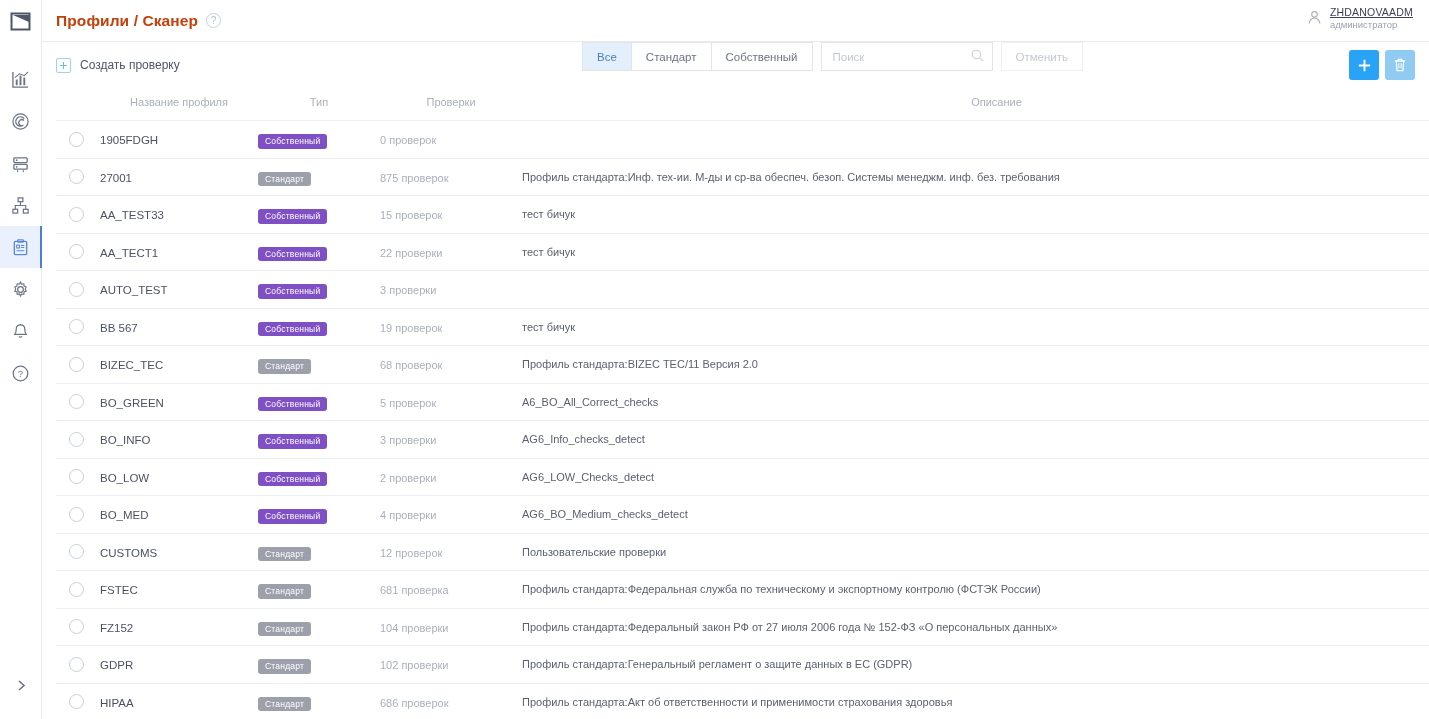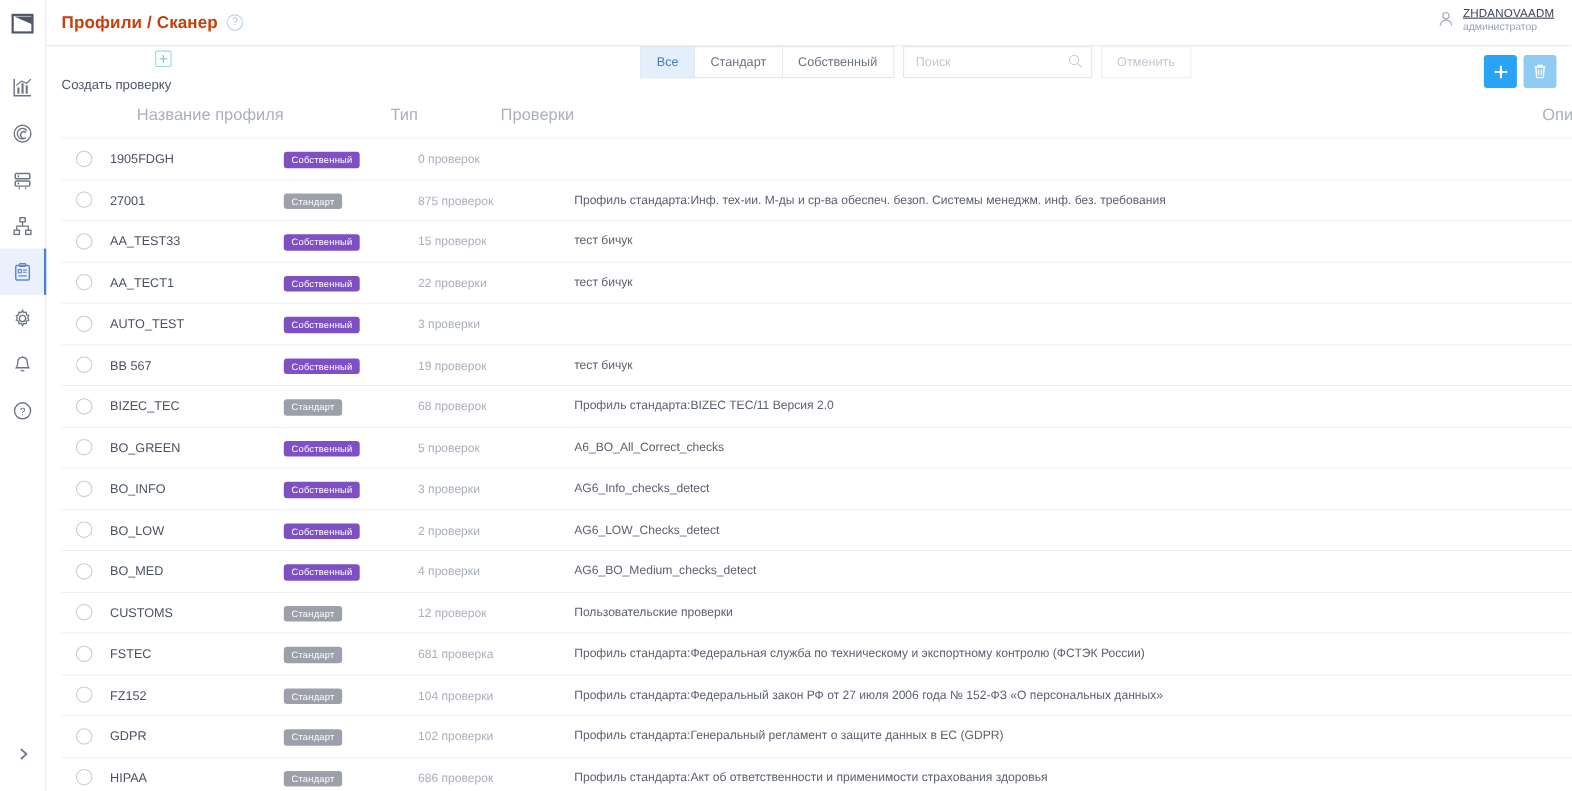--- a/index.html
+++ b/index.html
@@ -78,22 +78,22 @@
   .user-role { font-size: 9.5px; color: #9aa3b2; }
 
   
   .toolbar {
     height: 46px; flex: 0 0 46px;
     display: flex; align-items: center;
     padding: 0 12px 0 14px;
     position: relative;
   }
   .create-check {
-    display: flex; align-items: flex-end; gap: 9px;
-    cursor: pointer; white-space: nowrap; flex-direction: column;
+    display: flex; align-items: flex-start; gap: 9px;
+    cursor: pointer; white-space: nowrap;
   }
   .plus-box {
     width: 15px; height: 15px; border: 1px solid #9fd4e8;
     border-radius: 2px; position: relative; flex: 0 0 15px;
   }
   .plus-box::before, .plus-box::after {
     content: ""; position: absolute; background: #6fc0dd;
   }
   .plus-box::before { left: 3px; right: 3px; top: 6px; height: 1px; }
   .plus-box::after  { top: 3px; bottom: 3px; left: 6px; width: 1px; }
@@ -146,22 +146,22 @@
     display: flex; align-items: center; justify-content: center;
     cursor: pointer;
   }
   .act-add { background: #29a3f5; }
   .act-del { background: #8fcbf2; }
 
   
   .table-area { flex: 1 1 auto; overflow: hidden; padding-left: 14px; }
   .tbl { width: 1415px; border-collapse: collapse; table-layout: fixed; }
   .tbl th {
-    font-size: 15px; font-weight: normal; color: #aab0bc;
-    text-align: right; padding: 8px 0 12px 0;
+    font-size: 11px; font-weight: normal; color: #aab0bc;
+    text-align: center; padding: 8px 0 12px 0;
     border-bottom: 1px solid #eceef1;
   }
   .tbl td {
     padding: 0; height: 37.5px;
     border-bottom: 1px solid #eceef1;
     vertical-align: middle;
   }
   .c-radio { width: 44px; }
   .c-name  { width: 158px; }
   .c-type  { width: 122px; }

